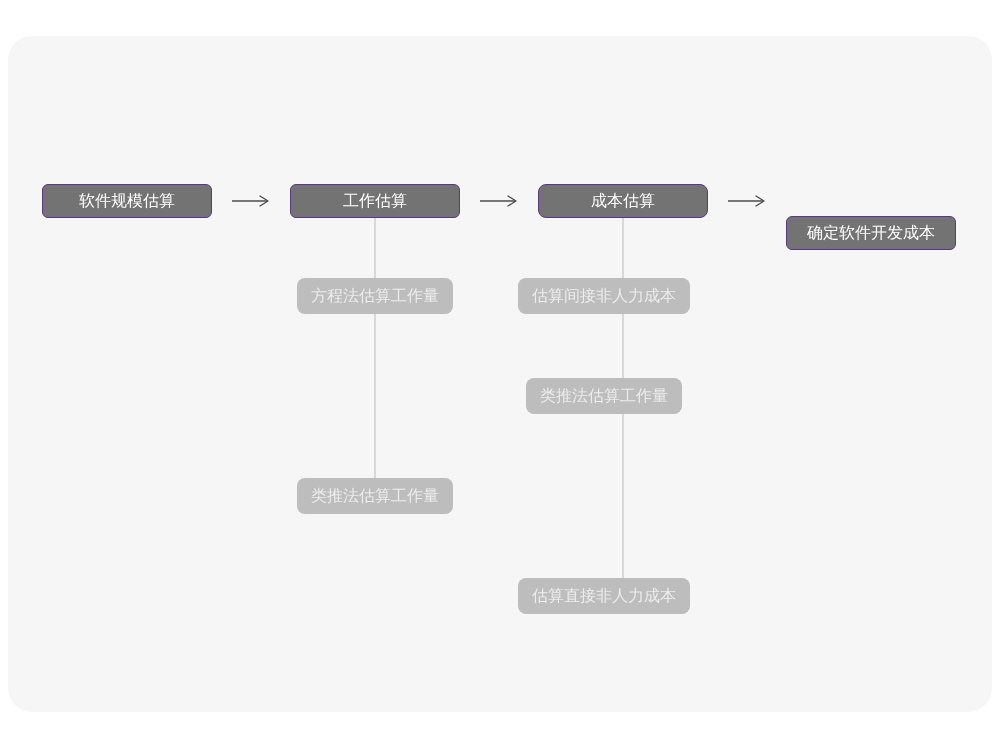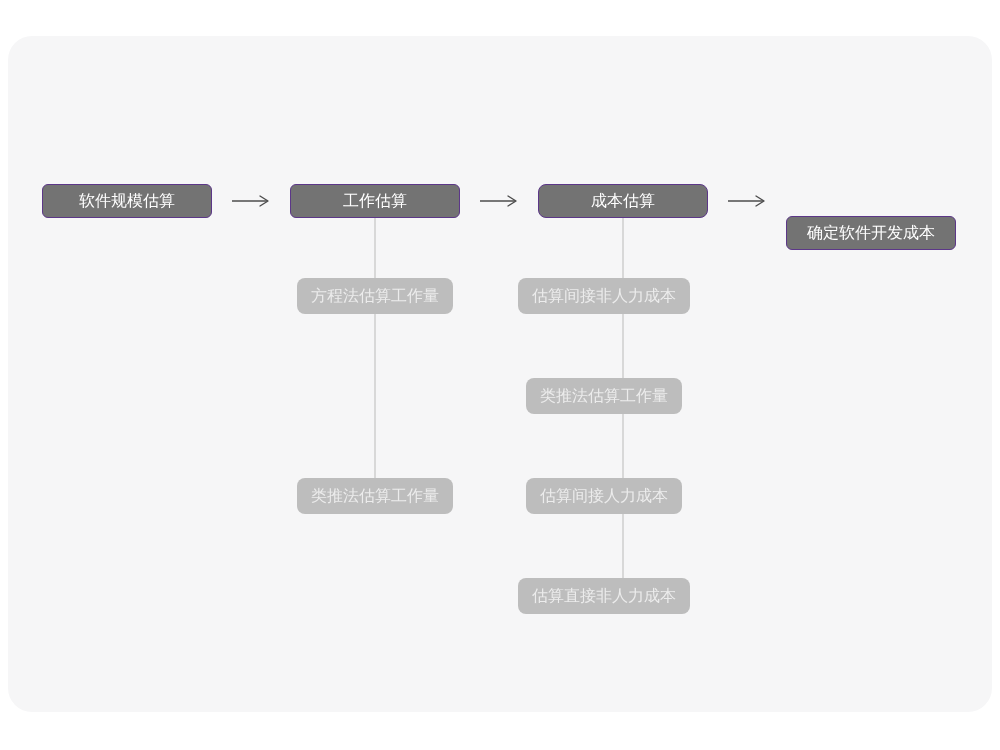--- a/index.html
+++ b/index.html
@@ -112,15 +112,14 @@
   <svg class="h-arrow a3" viewBox="0 0 40 14">
     <line x1="1" y1="7" x2="36" y2="7" stroke="#4c4c4c" stroke-width="1.4"></line>
     <polyline points="29,2 37,7 29,12" fill="none" stroke="#4c4c4c" stroke-width="1.4" stroke-linecap="round" stroke-linejoin="round"></polyline>
   </svg>
 
   <div class="sub-node colA r1">方程法估算工作量</div>
   <div class="sub-node colA r3">类推法估算工作量</div>
 
   <div class="sub-node colB r1">估算间接非人力成本</div>
   <div class="sub-node colB r2">类推法估算工作量</div>
-  <div class="sub-node colB r3">估算间接人力成本</div>
   <div class="sub-node colB r4">估算直接非人力成本</div>
 </div>
 
 </body></html>

